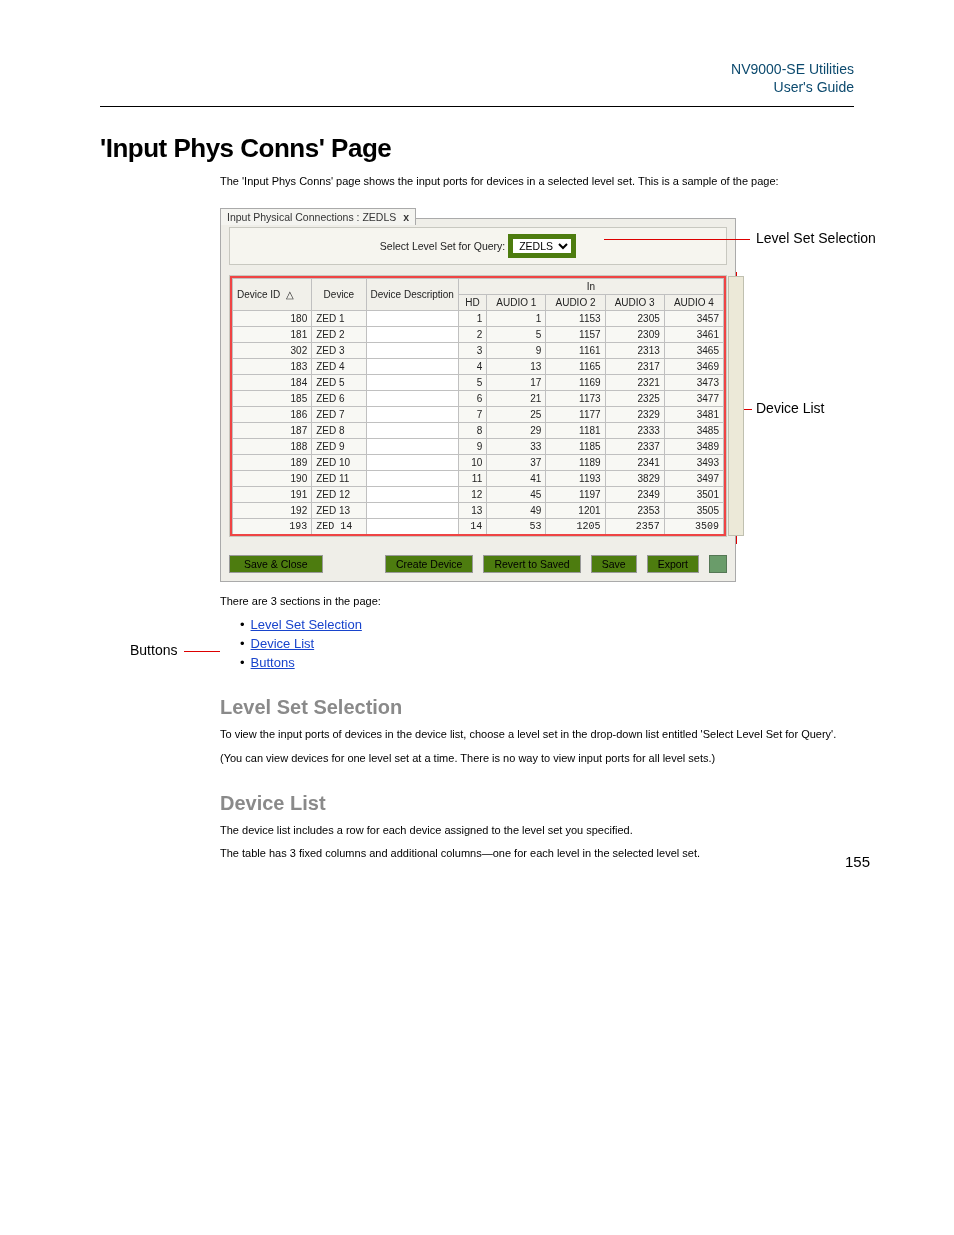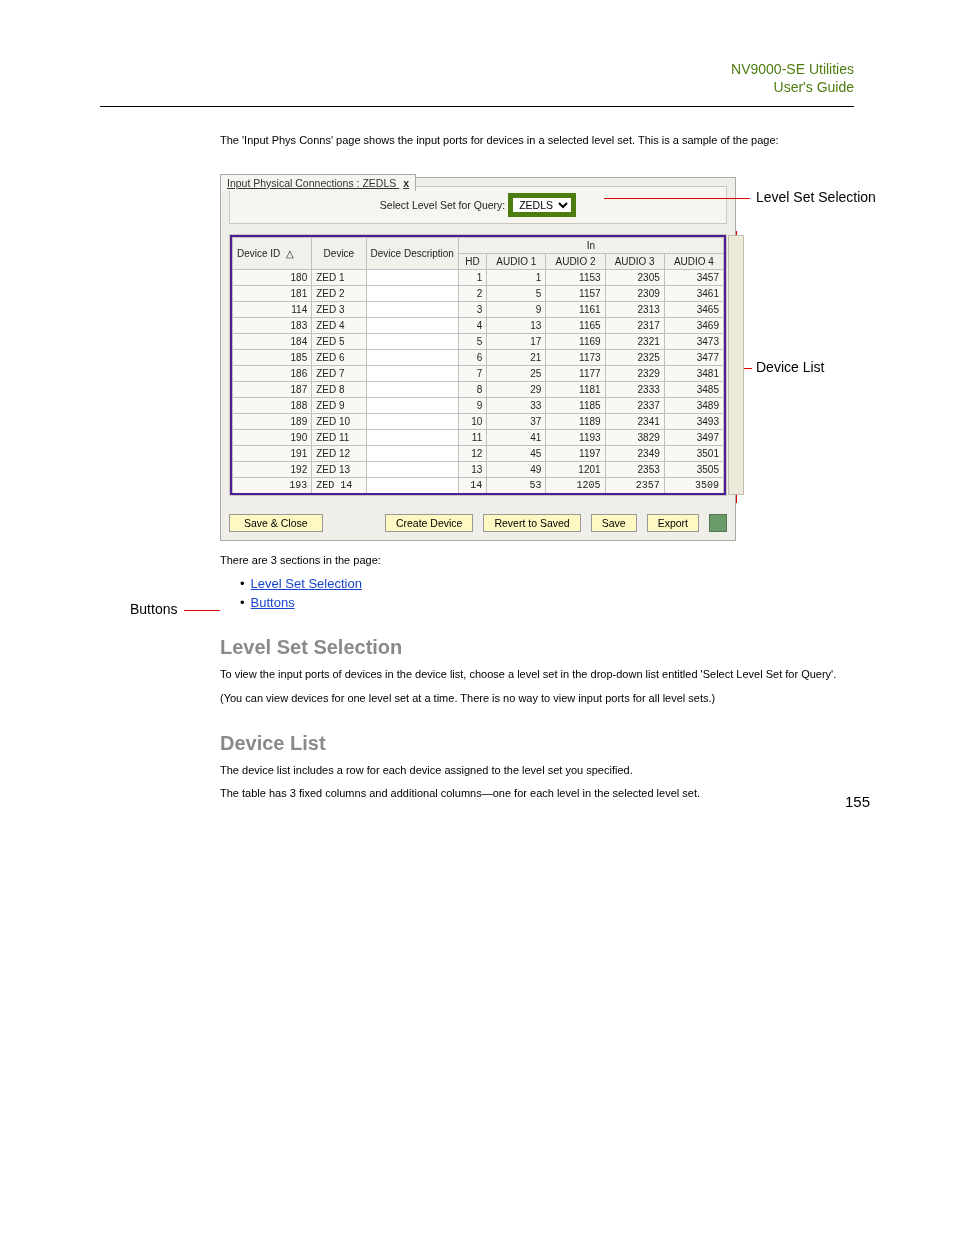--- a/index.html
+++ b/index.html
@@ -11,21 +11,21 @@
     position: relative;
     color: #000;
   }
   .page {
     padding: 60px 100px 40px 100px;
     position: relative;
   }
   .header-right {
     text-align: right;
     font-size: 14px;
-    color: #4d7c0f;
+    color: #0c4a6e;
     margin-bottom: 10px;
     line-height: 1.3;
   }
   .hr-top { border-top: 1px solid #000; margin-bottom: 26px; }
   h1.title {
     font-size: 26px;
     font-weight: bold;
     color: #000;
     margin-bottom: 10px;
     letter-spacing: -0.5px;
@@ -45,22 +45,21 @@
   
   .tab {
     display: inline-block;
     font-size: 10.5px;
     padding: 2px 6px;
     border: 1px solid #aaa;
     border-bottom: none;
     background: #f4f4f0;
     color: #333;
     position: relative;
-    top: 14px;
-    text-decoration: underline;
+    top: 7px;
   }
   .tab .x { margin-left: 4px; font-weight: bold; cursor: pointer; }
   .app-panel {
     border: 1px solid #aaa;
     background: #efeee8;
     padding: 8px;
     width: 516px;
     font-size: 10.5px;
     color: #222;
   }
@@ -72,21 +71,21 @@
     margin-bottom: 10px;
   }
   .level-bar select {
     font-size: 10.5px;
     border: 5px solid #4d7c0f;
     background: #fff;
     padding: 0px 2px;
   }
   .tbl-wrap {
     border: 1px solid #c8c8c0;
-    background: #4c1d95;
+    background: #ef4444;
     padding: 2px;
     position: relative;
   }
   table.devlist {
     border-collapse: collapse;
     width: 100%;
     background: #fff;
   }
   table.devlist th, table.devlist td {
     border: 1px solid #c0c0c0;
@@ -112,21 +111,21 @@
   .bottom-bar {
     margin-top: 18px;
     display: flex;
     gap: 10px;
     align-items: center;
   }
   .btn {
     font-size: 10.5px;
     padding: 2px 10px;
     border: 1px solid #999;
-    background: #fef9c3;
+    background: #4d7c0f;
     cursor: pointer;
     font-family: inherit;
   }
   .btn.wide { padding: 2px 14px; }
   .spacer { flex: 1; }
   .sql-icon {
     width: 18px; height: 18px;
     background: #6a9c6a;
     border: 1px solid #557755;
     display: inline-block;
@@ -161,20 +160,21 @@
 </head>
 <body>
 
 <div class="page">
   <div class="header-right">
     <div>NV9000-SE Utilities</div>
     <div>User's Guide</div>
   </div>
   <div class="hr-top"></div>
 
+  <h1 class="title">'Input Phys Conns' Page</h1>
   <p class="body-text">The 'Input Phys Conns' page shows the input ports for devices in a selected level set. This is a sample of the page:</p>
 
   <div class="figure-wrap">
     
     <div class="callout" style="left:-90px; top:442px;">
       <span>Buttons</span>
       <div class="line" style="left:54px; top:9px; width:36px; height:1px;"></div>
     </div>
     
     <div class="callout" style="left:536px; top:30px; width:120px;">
@@ -233,21 +233,21 @@
                 <td>181</td>
                 <td class="device">ZED 2</td>
                 <td class="desc"></td>
                 <td>2</td>
                 <td>5</td>
                 <td>1157</td>
                 <td>2309</td>
                 <td>3461</td>
               </tr>
               <tr>
-                <td>114</td>
+                <td>302</td>
                 <td class="device">ZED 3</td>
                 <td class="desc"></td>
                 <td>3</td>
                 <td>9</td>
                 <td>1161</td>
                 <td>2313</td>
                 <td>3465</td>
               </tr>
               <tr>
                 <td>183</td>
@@ -372,20 +372,21 @@
         <button class="btn">Save</button>
         <button class="btn">Export</button>
         <span class="sql-icon"></span>
       </div>
     </div>
   </div>
 
   <p class="body-text">There are 3 sections in the page:</p>
   <div class="bullets">
     <div class="bi"><span class="dot">•</span><a href="#">Level Set Selection</a></div>
+    <div class="bi"><span class="dot">•</span><a href="#">Device List</a></div>
     <div class="bi"><span class="dot">•</span><a href="#">Buttons</a></div>
   </div>
 
   <h2 class="sub">Level Set Selection</h2>
   <p class="body-text">To view the input ports of devices in the device list, choose a level set in the drop-down list entitled 'Select Level Set for Query'.</p>
   <p class="body-text">(You can view devices for one level set at a time. There is no way to view input ports for all level sets.)</p>
 
   <h2 class="sub">Device List</h2>
   <p class="body-text">The device list includes a row for each device assigned to the level set you specified.</p>
   <p class="body-text">The table has 3 fixed columns and additional columns—one for each level in the selected level set.</p>

